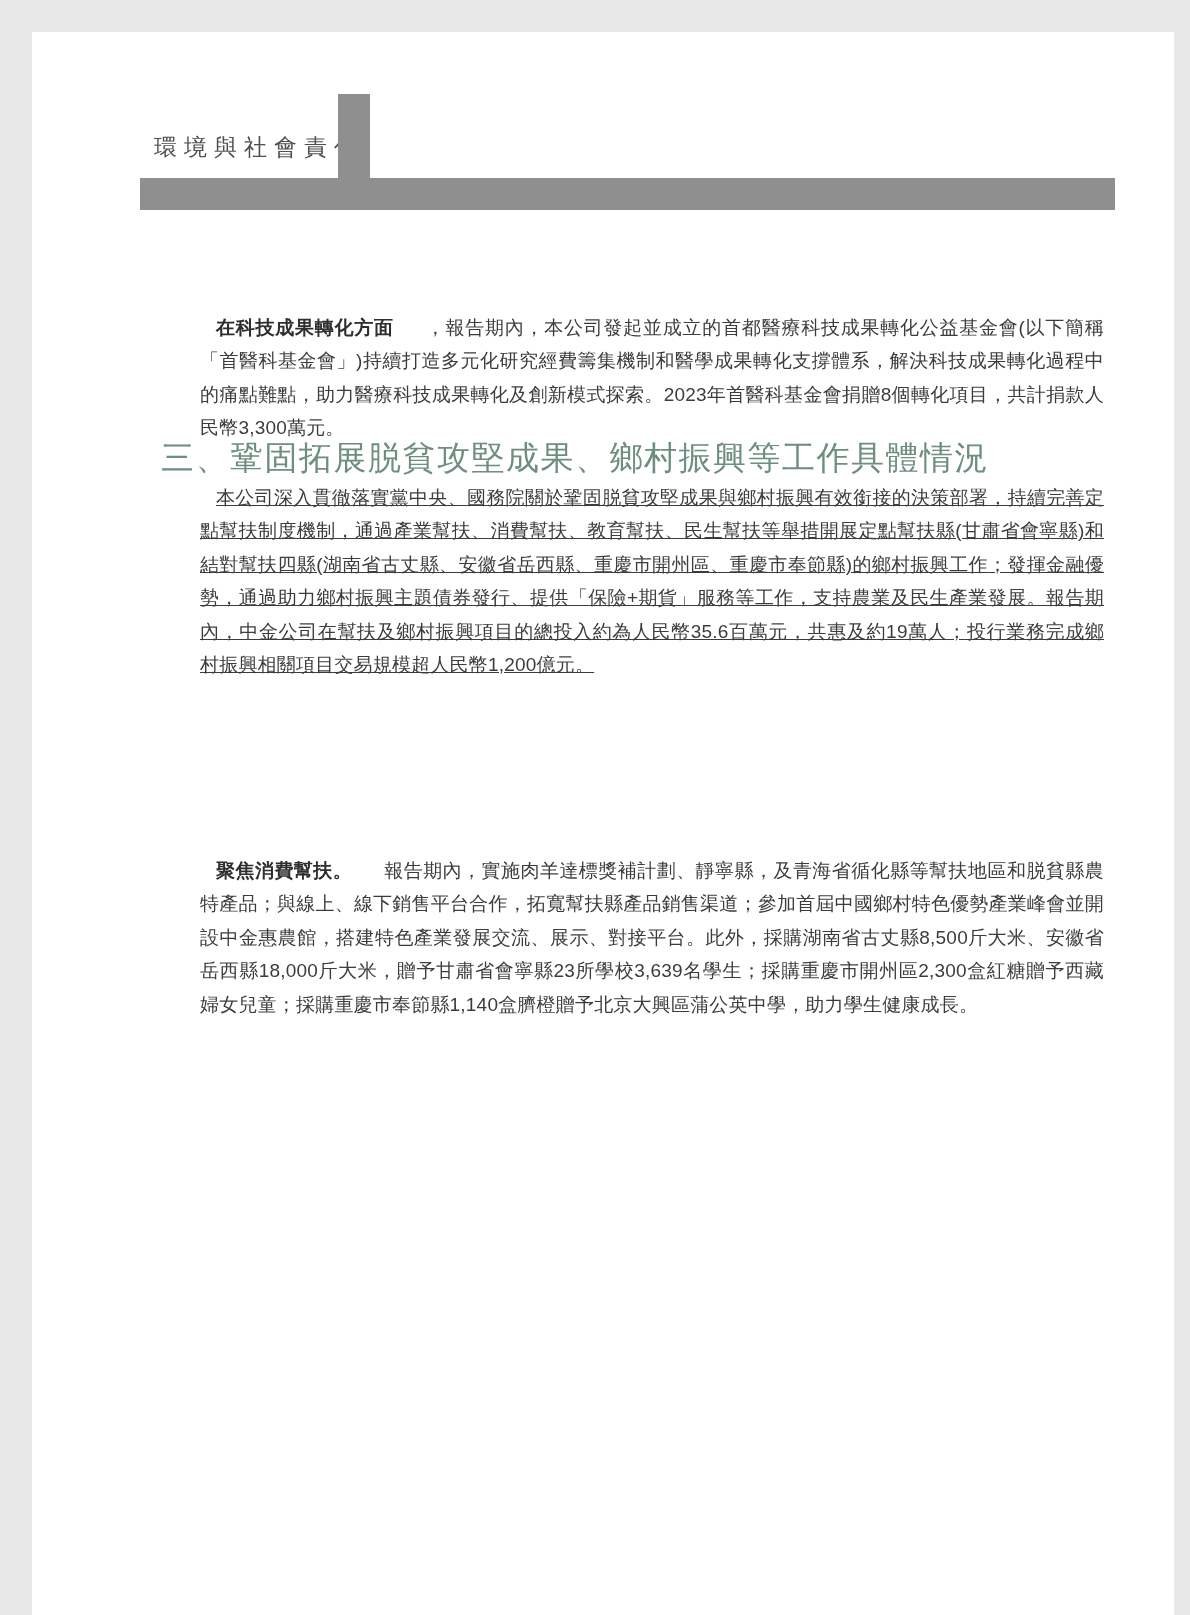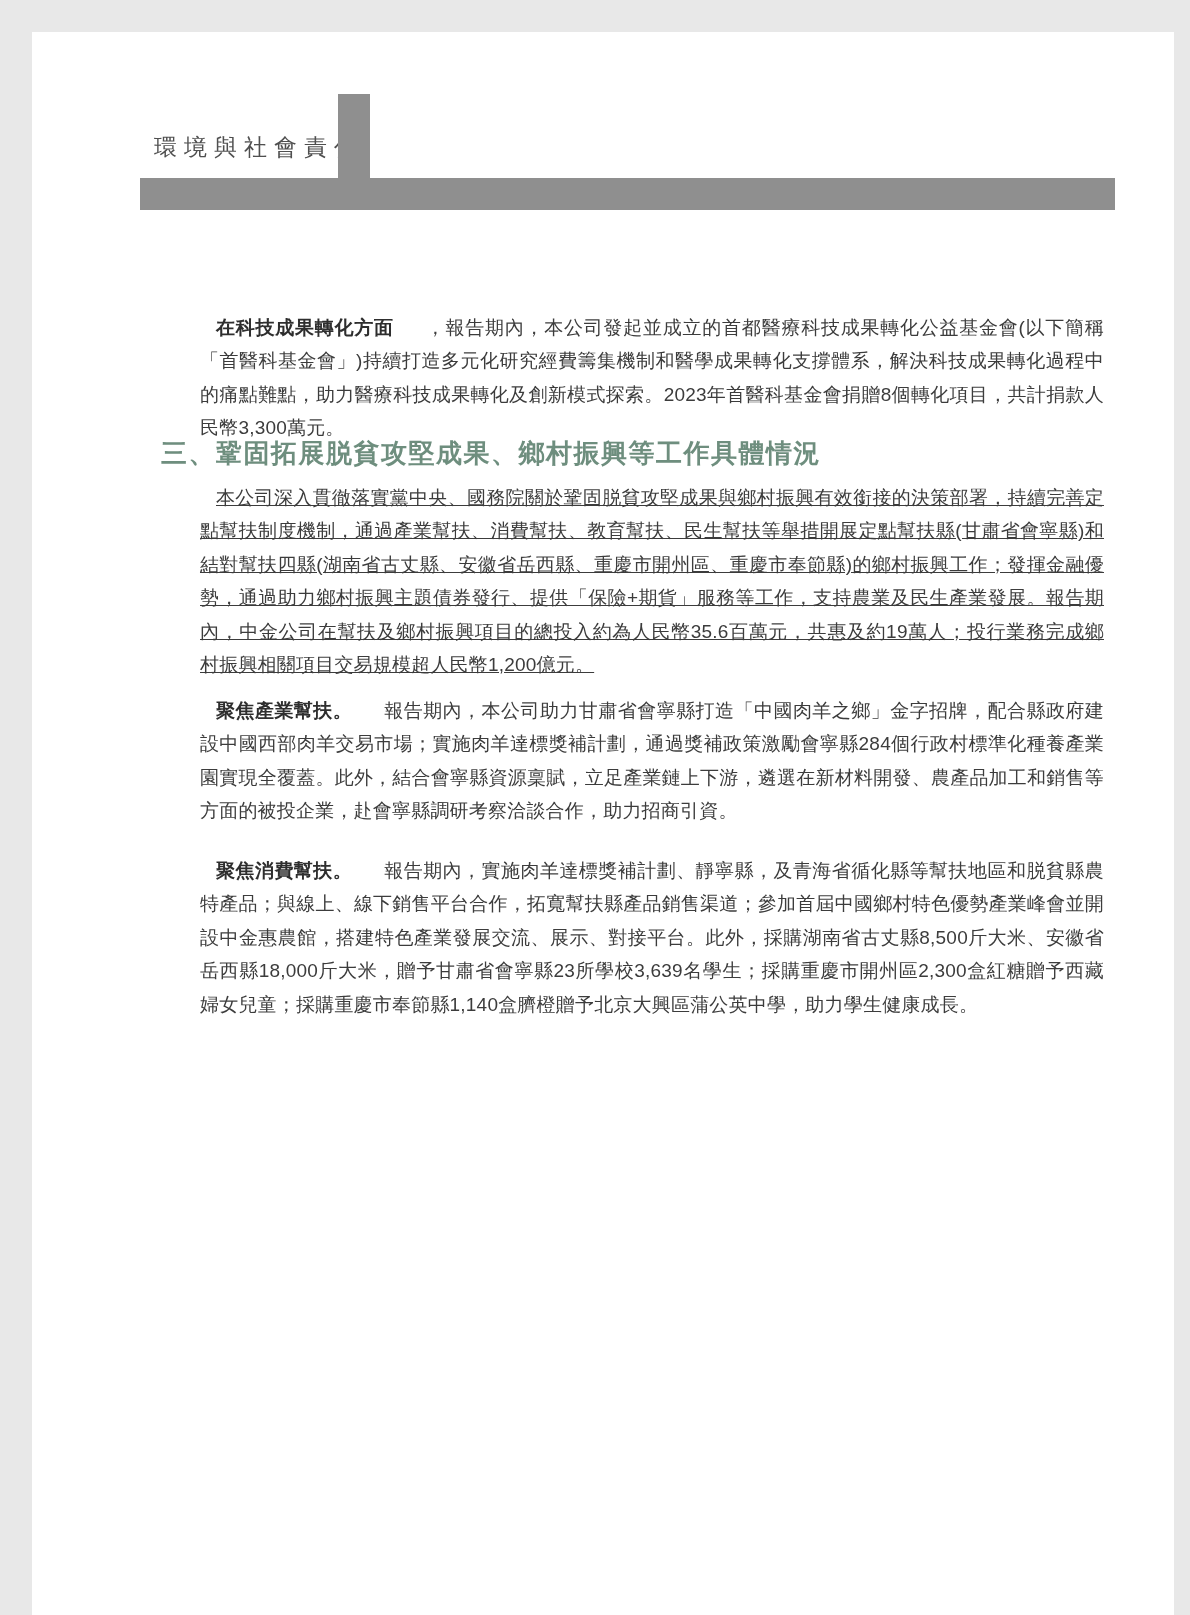--- a/index.html
+++ b/index.html
@@ -50,22 +50,22 @@
     text-align: justify;
     text-justify: inter-character;
     letter-spacing: 0.2px;
   }
   .lead-bold { font-weight: bold; color: #2e2e2e; }
   .section-heading {
     position: absolute;
     left: 113px;
     top: 388px;
     width: 960px;
-    font-size: 26px;
-    font-weight: bold;
+    font-size: 33px;
+    font-weight: normal;
     letter-spacing: 1.5px;
     white-space: nowrap;
   }
   .para1 { top: 263px; }
   .para2 { top: 433px; text-decoration: underline; }
   .para3 { top: 646px; }
   .para4 { top: 806px; }
   .page-number {
     position: absolute;
     left: 106px;
@@ -84,19 +84,18 @@
   <div class="page-header-title">環境與社會責任</div>
   <div class="header-vline"></div>
   <div class="header-hline"></div>
 
   <p class="body-block para1"><span class="lead-bold">在科技成果轉化方面</span><span>，報告期內，本公司發起並成立的首都醫療科技成果轉化公益基金會(以下簡稱「首醫科基金會」)持續打造多元化研究經費籌集機制和醫學成果轉化支撐體系，解決科技成果轉化過程中的痛點難點，助力醫療科技成果轉化及創新模式探索。2023年首醫科基金會捐贈8個轉化項目，共計捐款人民幣3,300萬元。</span></p>
 
   <h2 class="section-heading" style="color: rgb(110, 142, 126);">三、鞏固拓展脱貧攻堅成果、鄉村振興等工作具體情況</h2>
 
   <p class="body-block para2"><span>本公司深入貫徹落實黨中央、國務院關於鞏固脱貧攻堅成果與鄉村振興有效銜接的決策部署，持續完善定點幫扶制度機制，通過產業幫扶、消費幫扶、教育幫扶、民生幫扶等舉措開展定點幫扶縣(甘肅省會寧縣)和結對幫扶四縣(湖南省古丈縣、安徽省岳西縣、重慶市開州區、重慶市奉節縣)的鄉村振興工作；發揮金融優勢，通過助力鄉村振興主題債券發行、提供「保險+期貨」服務等工作，支持農業及民生產業發展。報告期內，中金公司在幫扶及鄉村振興項目的總投入約為人民幣35.6百萬元，共惠及約19萬人；投行業務完成鄉村振興相關項目交易規模超人民幣1,200億元。</span></p>
 
-  <p class="body-block para3"><span class="lead-bold">聚焦產業幫扶。</span><span>報告期內，本公司助力甘肅省會寧縣打造「中國肉羊之鄉」金字招牌，配合縣政府建設中國西部肉羊交易市場；實施肉羊達標獎補計劃，通過獎補政策激勵會寧縣284個行政村標準化種養產業園實現全覆蓋。此外，結合會寧縣資源稟賦，立足產業鏈上下游，遴選在新材料開發、農產品加工和銷售等方面的被投企業，赴會寧縣調研考察洽談合作，助力招商引資。</span></p>
 
   <p class="body-block para4"><span class="lead-bold">聚焦消費幫扶。</span><span>報告期內，實施肉羊達標獎補計劃、靜寧縣，及青海省循化縣等幫扶地區和脱貧縣農特產品；與線上、線下銷售平台合作，拓寬幫扶縣產品銷售渠道；參加首屆中國鄉村特色優勢產業峰會並開設中金惠農館，搭建特色產業發展交流、展示、對接平台。此外，採購湖南省古丈縣8,500斤大米、安徽省岳西縣18,000斤大米，贈予甘肅省會寧縣23所學校3,639名學生；採購重慶市開州區2,300盒紅糖贈予西藏婦女兒童；採購重慶市奉節縣1,140盒臍橙贈予北京大興區蒲公英中學，助力學生健康成長。</span></p>
 
   <div class="page-number">204</div>
 
 </div>
 
 </body></html>

